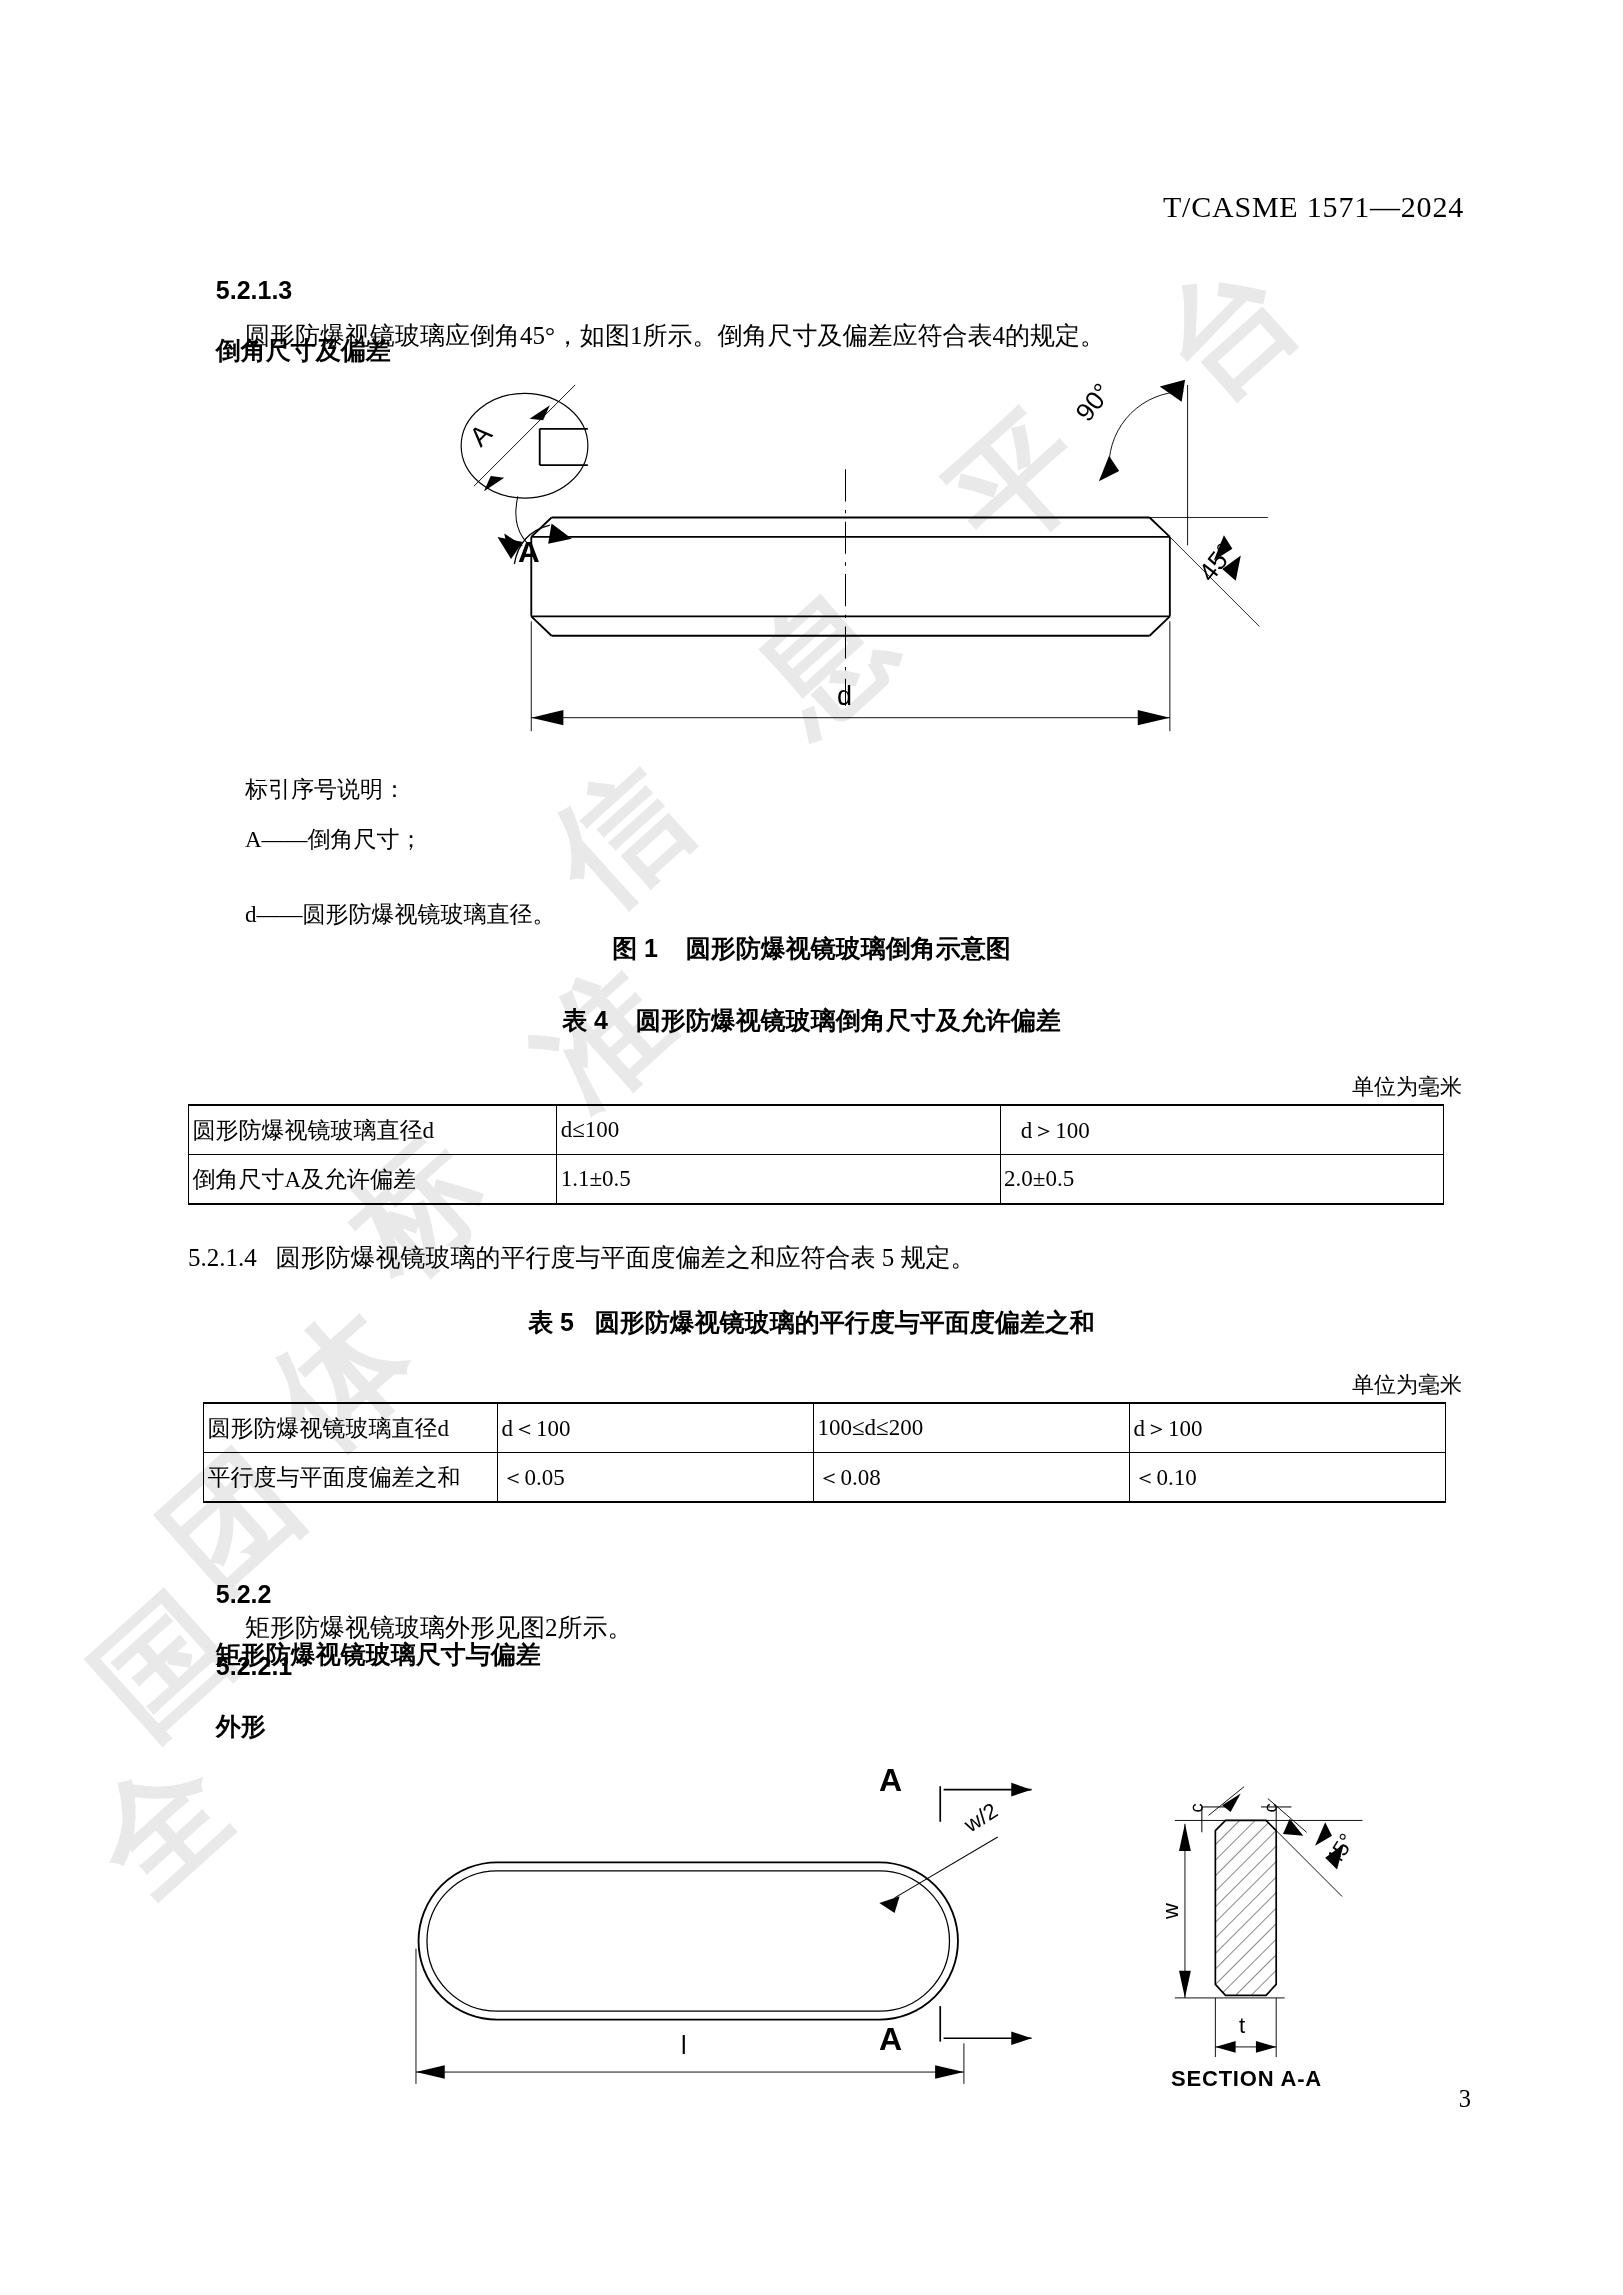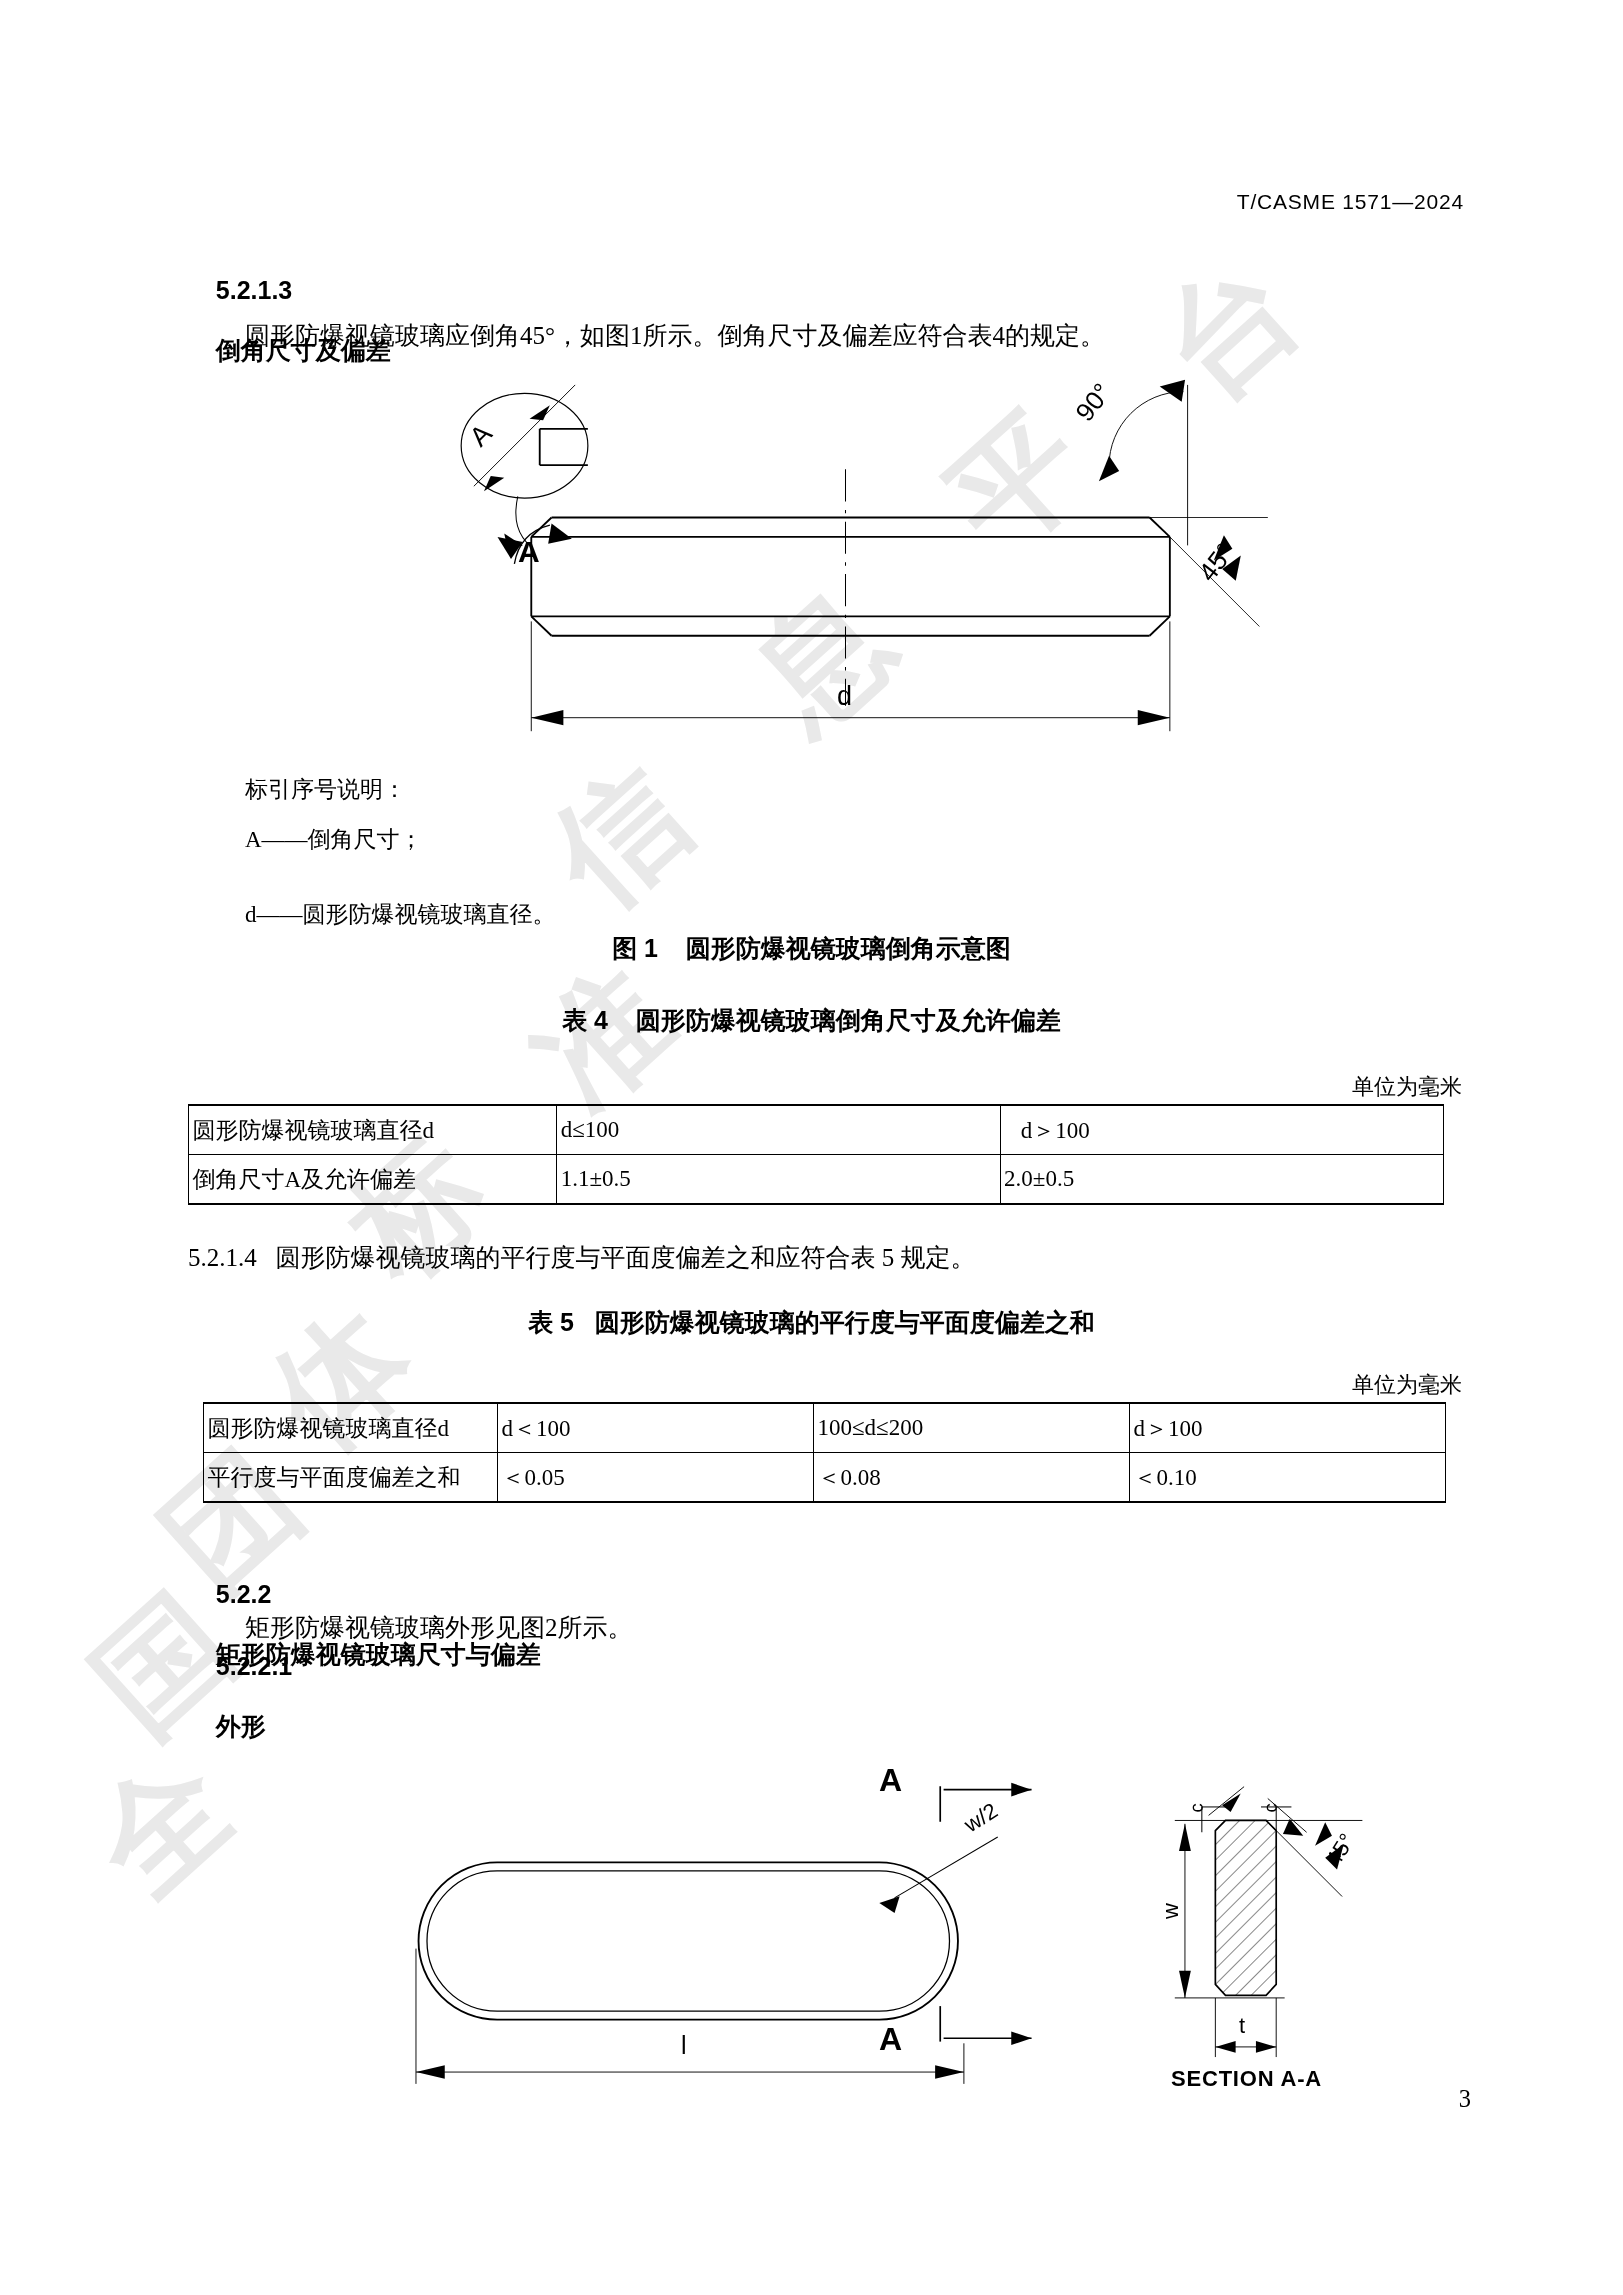--- a/index.html
+++ b/index.html
@@ -27,22 +27,22 @@
     font-weight:bold;
     white-space:nowrap;
     user-select:none;
   }
 
   .page { position:relative; z-index:2; width:1623px; height:2295px; }
 
   
   .doc-header {
     position:absolute; top:190px; right:159px;
-    font-family:Liberation Sans, sans-serif;
-    font-size:21px; letter-spacing:0.8px;
+    font-family:Liberation Serif, serif;
+    font-size:30px; letter-spacing:0.8px;
   }
 
   
   .h-sec {
     position:absolute;
     font-family:"Liberation Sans", sans-serif;
     font-weight:bold;
     font-size:25px;
     white-space:pre;
   }

